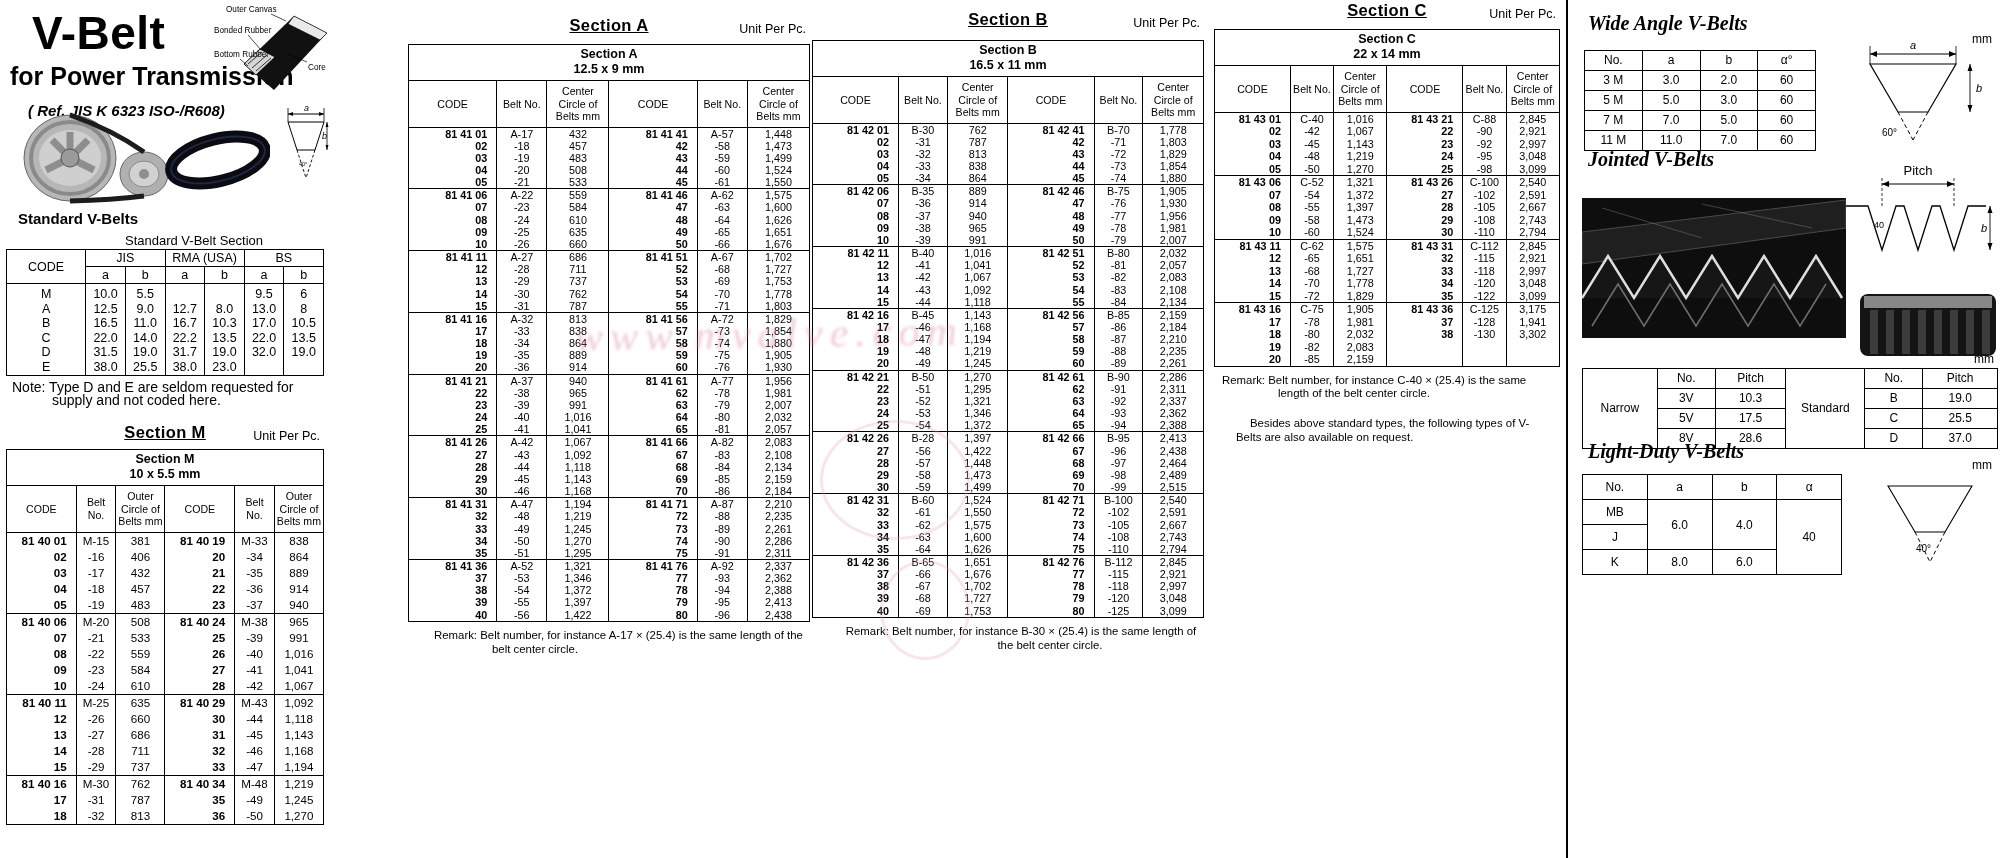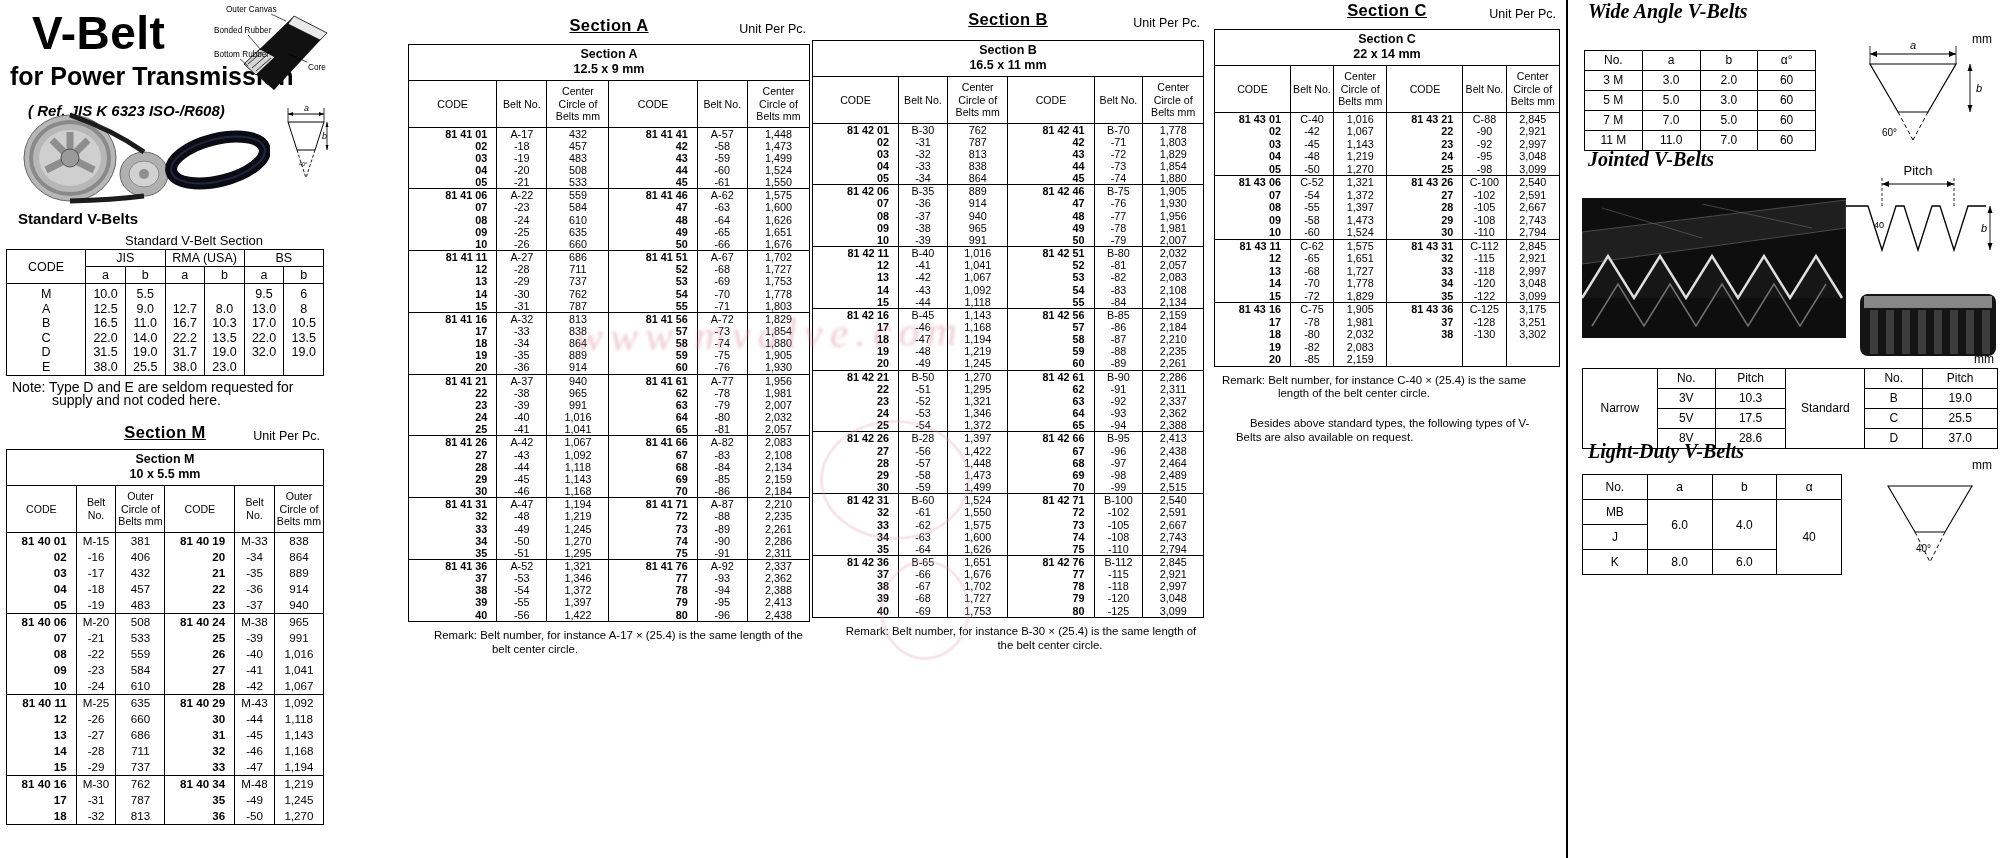--- a/index.html
+++ b/index.html
@@ -1271,21 +1271,21 @@
           <td class="c0">81 43 36</td>
           <td class="c1">C-125</td>
           <td class="c2">3,175</td>
         </tr>
         <tr>
           <td class="c0">17</td>
           <td class="c1">-78</td>
           <td class="c2">1,981</td>
           <td class="c0">37</td>
           <td class="c1">-128</td>
-          <td class="c2">3,251</td>
+          <td class="c2">1,941</td>
         </tr>
         <tr>
           <td class="c0">18</td>
           <td class="c1">-80</td>
           <td class="c2">2,032</td>
           <td class="c0">38</td>
           <td class="c1">-130</td>
           <td class="c2">3,302</td>
         </tr>
         <tr>
@@ -1307,21 +1307,21 @@
       </tbody>
   </table>
   <p class="remark">Remark:  Belt number, for instance C-40 × (25.4) is the same length of the belt center circle.</p>
   <p class="besides">Besides above standard types, the following types of V-Belts are also available on request.</p>
 </section>
 
 <div class="vdiv"></div>
 
 <section class="abs" style="left:1572px;top:0;width:432px;height:858px">
 
-  <div class="abs rp-title" style="left:16px;top:0">Wide Angle V-Belts</div>
+  <div class="abs rp-title" style="left:16px;top:12px">Wide Angle V-Belts</div>
   <div class="abs rp-mm" style="right:12px;top:32px">mm</div>
   <table class="rp-table wa-table abs" style="left:12px;top:50px;width:232px">
     <thead>
         <tr>
           <th>No.</th>
           <th>a</th>
           <th>b</th>
           <th>α°</th>
         </tr>
       </thead>

